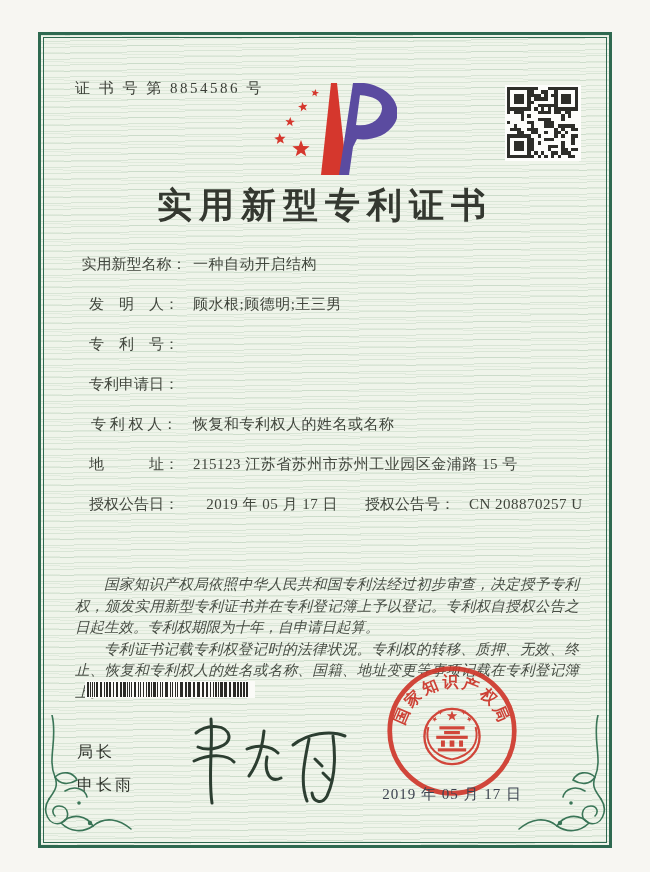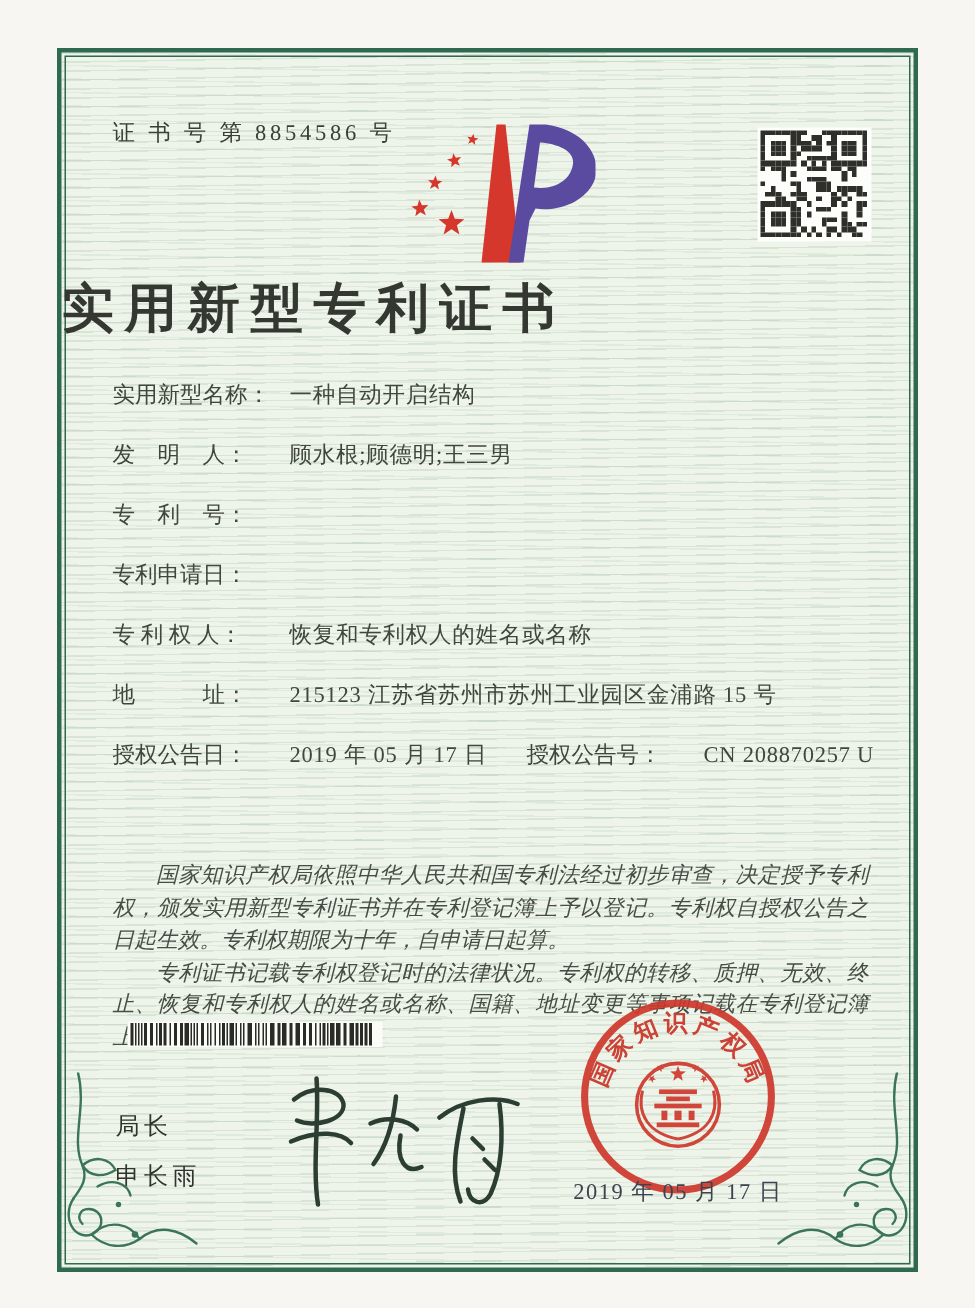--- a/index.html
+++ b/index.html
@@ -34,26 +34,26 @@
   .logo{left:224px;top:36px;width:132px;height:118px;}
   .qr{
     left:464px;top:50px;width:76px;height:76px;background:#fdfdfb;
     display:grid;grid-template-columns:repeat(21,3.4px);grid-auto-rows:3.4px;
     padding:2px;
   }
   .qr .m{width:3.4px;height:3.4px;}
   .qr .d{background:#2e2e2a;}
 
   .title{
-    left:0;right:0;top:147px;
+    left:0;right:0;top:147px;text-align:center;
     font-size:35px;font-weight:bold;letter-spacing:7px;color:#343830;
   }
 
   .rows{left:34px;top:219px;right:28px;}
-  .row{display:flex;font-size:15px;line-height:20px;margin-bottom:20px;color:#41463d;white-space:nowrap;}
+  .row{display:flex;font-size:15px;line-height:20px;margin-bottom:20px;color:#41463d;white-space:nowrap;text-align:center;}
   .flabel{width:118px;flex:none;}
   .fvalue{letter-spacing:0.5px;}
   .fvalue.w1{width:158px;flex:none;}
   .glabel{}
 
   .paras{left:34px;top:493px;width:504px;font-size:14.5px;line-height:21.5px;
     color:#474d44;text-align:justify;font-style:italic;margin-top:46px;}
   .paras p{text-indent:2em;}
 
   .barcode{left:44px;top:646px;width:170px;height:17px;background:#fbfbf8;

